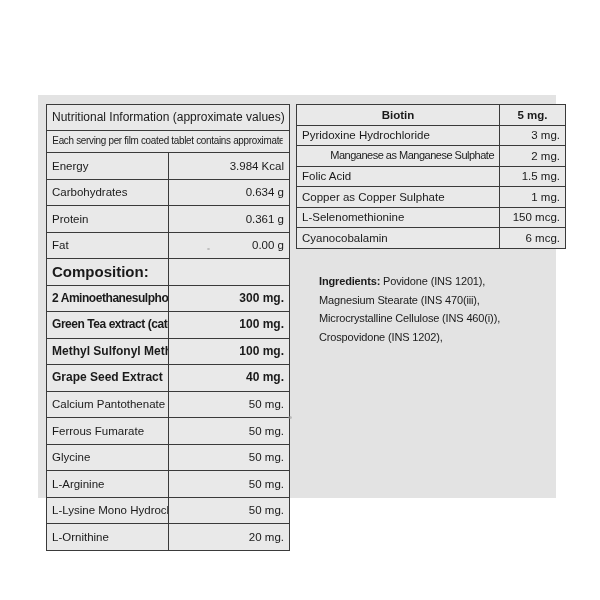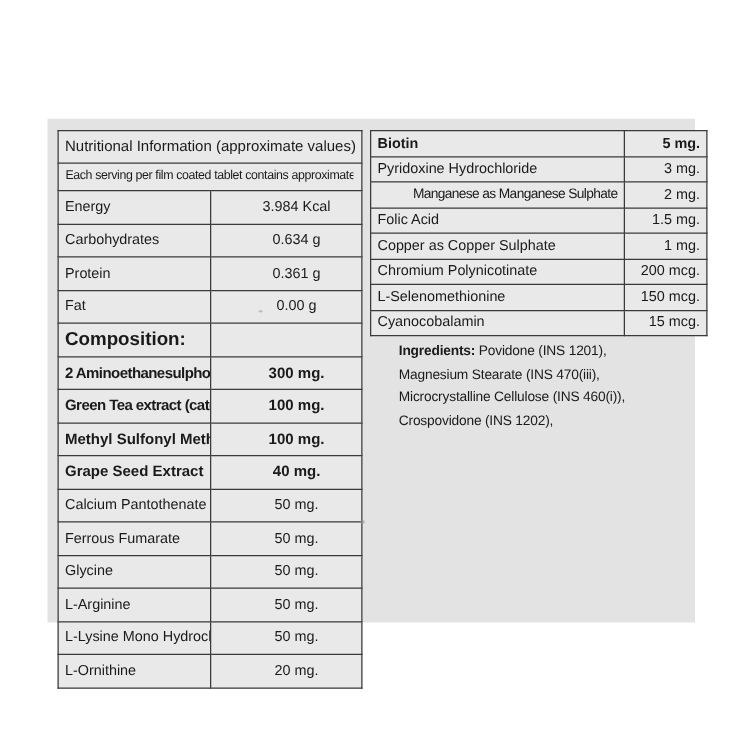--- a/index.html
+++ b/index.html
@@ -35,21 +35,21 @@
     padding:0 5px;
     height:25.5px;
     font-size:11.5px;
     color:#1a1a1a;
     line-height:1.05;
     white-space:nowrap;
     overflow:hidden;
     background:#e9e9e9;
   }
   #left-table td.name{width:172px;}
-  #left-table td.val{width:62px;text-align:center;padding-left:22px;}
+  #left-table td.val{width:62px;text-align:right;padding-left:22px;}
   #left-table tr.head td{
     font-size:12px;
     height:25px;
   }
   #left-table tr.subhead td{
     font-size:10.2px;
     height:21px;
     letter-spacing:-0.3px;
     transform:scaleX(0.97);
     transform-origin:left center;
@@ -73,21 +73,21 @@
     height:19.5px;
     font-size:11.5px;
     color:#1a1a1a;
     line-height:1.05;
     white-space:nowrap;
     overflow:hidden;
     background:#e9e9e9;
   }
   #right-table td.name{width:192px;}
   #right-table td.val{width:55px;text-align:right;}
-  #right-table tr.bold td{font-weight:bold;}
+  #right-table tr.bold td{font-weight:bold;text-align:center;}
   #right-table td.tight{letter-spacing:-0.5px;font-size:11px;text-align:right;}
   
   #ingredients-block{
     position:absolute;
     left:259px;top:177px;
     width:262px;
     font-size:11px;
     color:#1a1a1a;
     line-height:18.5px;
   }
@@ -196,30 +196,26 @@
         </tr>
         <tr>
           <td class="name">Folic Acid</td>
           <td class="val">1.5 mg.</td>
         </tr>
         <tr>
           <td class="name">Copper as Copper Sulphate</td>
           <td class="val">1 mg.</td>
         </tr>
         <tr>
-          <td class="name">Chromium Polynicotinate</td>
-          <td class="val">200 mcg.</td>
-        </tr>
-        <tr>
           <td class="name">L-Selenomethionine</td>
           <td class="val">150 mcg.</td>
         </tr>
         <tr>
           <td class="name">Cyanocobalamin</td>
-          <td class="val">15 mcg.</td>
+          <td class="val">6 mcg.</td>
         </tr>
       </tbody>
     </table>
 
     <div id="ingredients-block">
       <div class="ing-line"><span class="ing-label">Ingredients:</span><span> Povidone (INS 1201),</span></div>
       <div class="ing-line">Magnesium Stearate (INS 470(iii),</div>
       <div class="ing-line">Microcrystalline Cellulose (INS 460(i)),</div>
       <div class="ing-line">Crospovidone (INS 1202),</div>
     </div>

